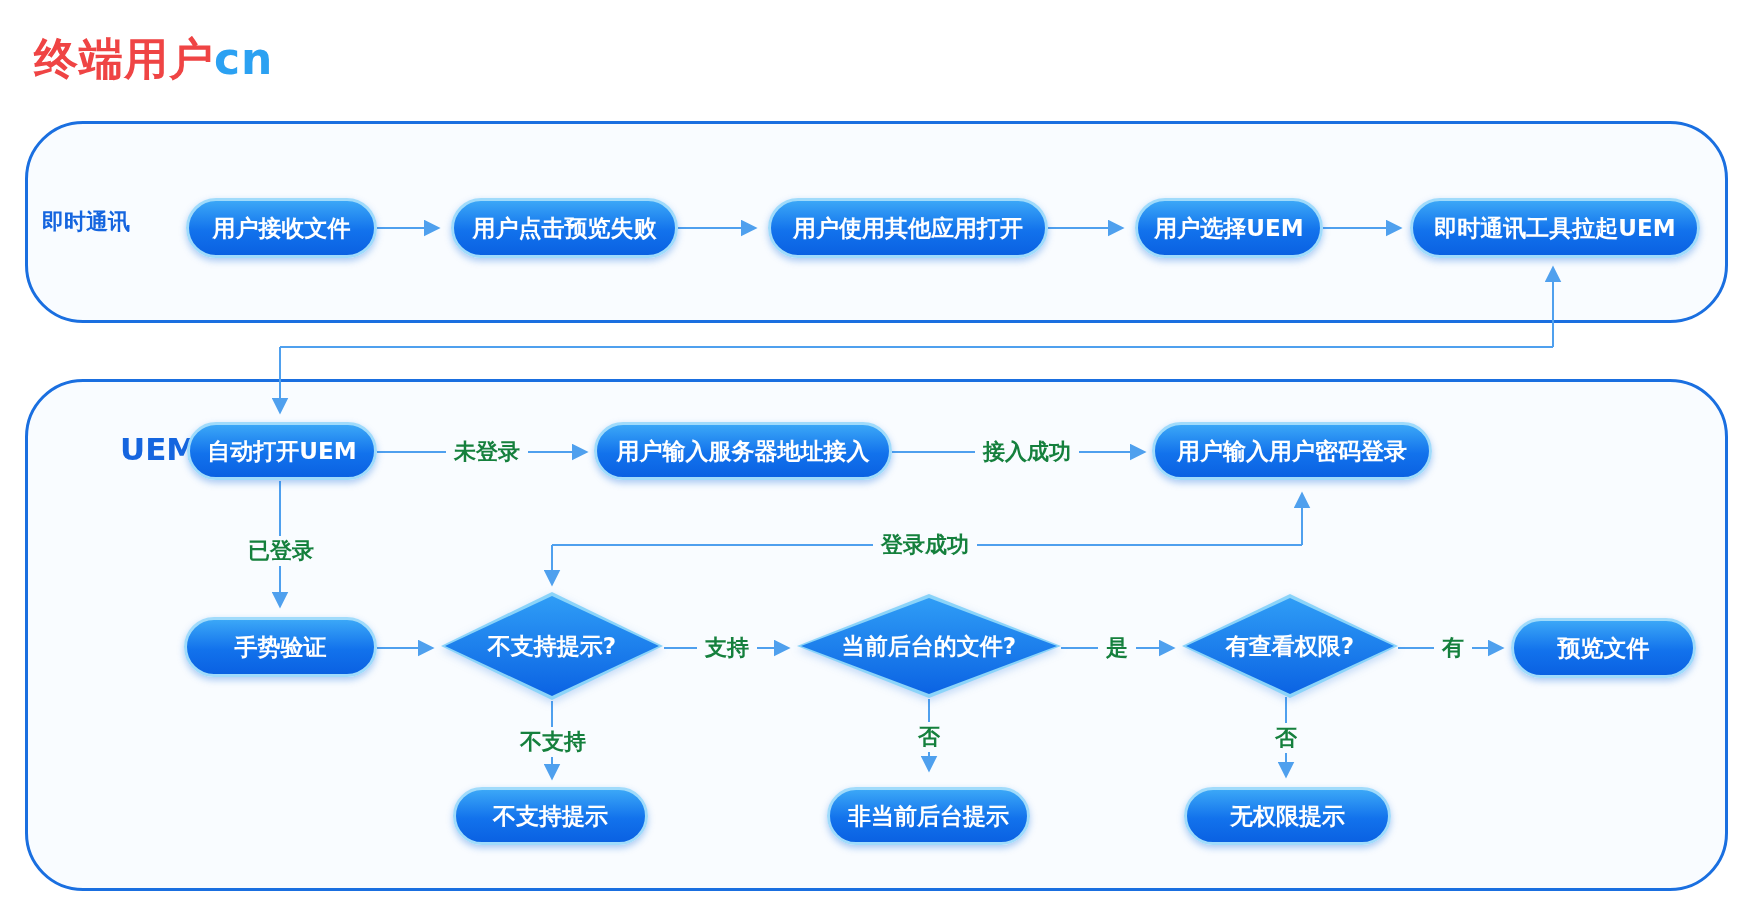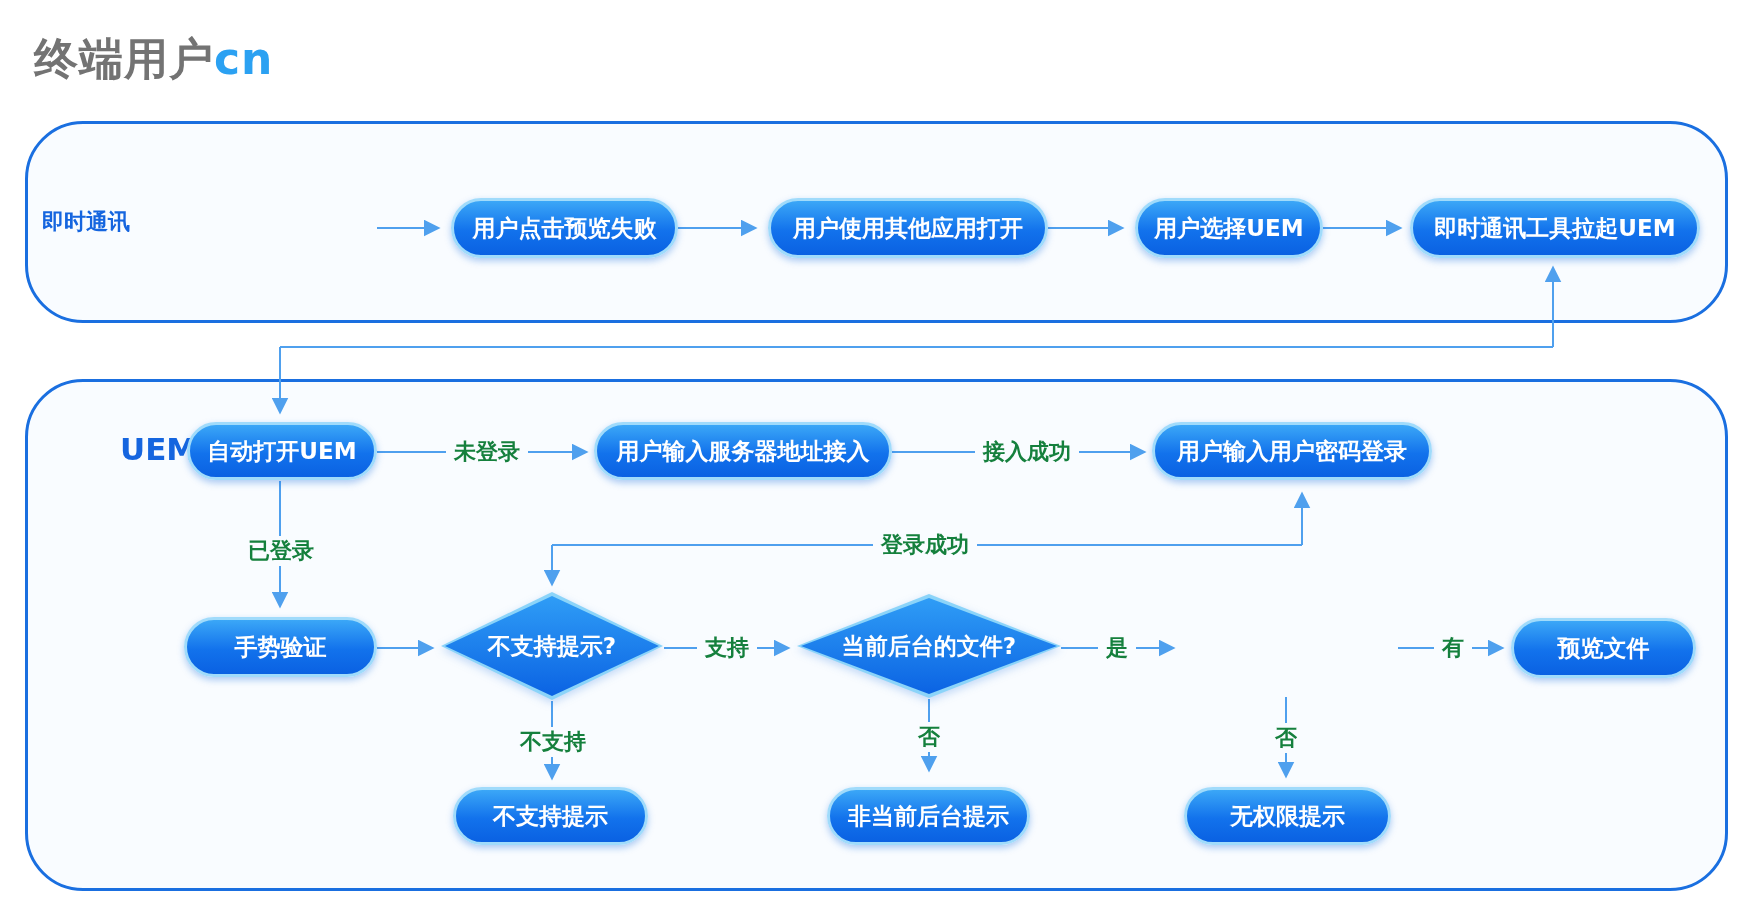--- a/index.html
+++ b/index.html
@@ -1,21 +1,21 @@
 <!DOCTYPE html>
 <html><head>
 <meta charset="utf-8">
 <style>
   html,body{margin:0;padding:0;background:#ffffff;}
   .canvas{position:relative;width:1754px;height:924px;background:#ffffff;overflow:hidden;
           font-family:"DejaVu Sans","Liberation Sans",sans-serif;}
 
   
   .page-title{position:absolute;left:34px;top:30px;font-size:44px;font-weight:bold;letter-spacing:1px;z-index:5;}
-  .t-main{color:#737373;}
+  .t-main{color:#ef4444;}
   .t-suffix{color:#2BA1F2;}
 
   
   .lane{position:absolute;left:25px;width:1703px;border:3px solid #1A6FE0;border-radius:58px;
         background:#F9FCFF;box-sizing:border-box;z-index:1;}
   .lane1{top:121px;height:202px;}
   .lane2{top:379px;height:512px;}
   .lane-label{position:absolute;font-weight:bold;color:#1565DF;z-index:3;white-space:nowrap;}
   .lane-label-1{left:42px;top:207px;font-size:22px;}
   .lane-label-2{left:120px;top:431px;font-size:31px;}
@@ -84,20 +84,23 @@
       <path d="M664 648 H788" marker-end="url(#arr)"></path>
       <path d="M1061 648 H1173" marker-end="url(#arr)"></path>
       <path d="M1398 648 H1502" marker-end="url(#arr)"></path>
 
       <path d="M552 701 V778" marker-end="url(#arr)"></path>
       <path d="M929 699 V770" marker-end="url(#arr)"></path>
       <path d="M1286 697 V776" marker-end="url(#arr)"></path>
     </g>
   </svg>
 
+  <div class="node pill" style="left:186px;top:198px;width:191px;height:60px;">
+    <span class="node-label">用户接收文件</span>
+  </div>
   <div class="node pill" style="left:451px;top:198px;width:227px;height:60px;">
     <span class="node-label">用户点击预览失败</span>
   </div>
   <div class="node pill" style="left:768px;top:198px;width:280px;height:60px;">
     <span class="node-label">用户使用其他应用打开</span>
   </div>
   <div class="node pill" style="left:1135px;top:198px;width:188px;height:60px;">
     <span class="node-label">用户选择UEM</span>
   </div>
   <div class="node pill" style="left:1410px;top:198px;width:290px;height:60px;">
@@ -120,20 +123,25 @@
   <div class="node diamond" style="left:441px;top:592px;width:222px;height:108px;">
     <div class="d-outer"></div>
     <div class="d-inner"></div>
     <span class="node-label">不支持提示?</span>
   </div>
   <div class="node diamond" style="left:797px;top:594px;width:264px;height:104px;">
     <div class="d-outer"></div>
     <div class="d-inner"></div>
     <span class="node-label">当前后台的文件?</span>
   </div>
+  <div class="node diamond" style="left:1182px;top:594px;width:216px;height:104px;">
+    <div class="d-outer"></div>
+    <div class="d-inner"></div>
+    <span class="node-label">有查看权限?</span>
+  </div>
   <div class="node pill" style="left:1511px;top:618px;width:185px;height:60px;">
     <span class="node-label">预览文件</span>
   </div>
 
   <div class="node pill" style="left:453px;top:787px;width:195px;height:58px;">
     <span class="node-label">不支持提示</span>
   </div>
   <div class="node pill" style="left:827px;top:787px;width:203px;height:58px;">
     <span class="node-label">非当前后台提示</span>
   </div>

